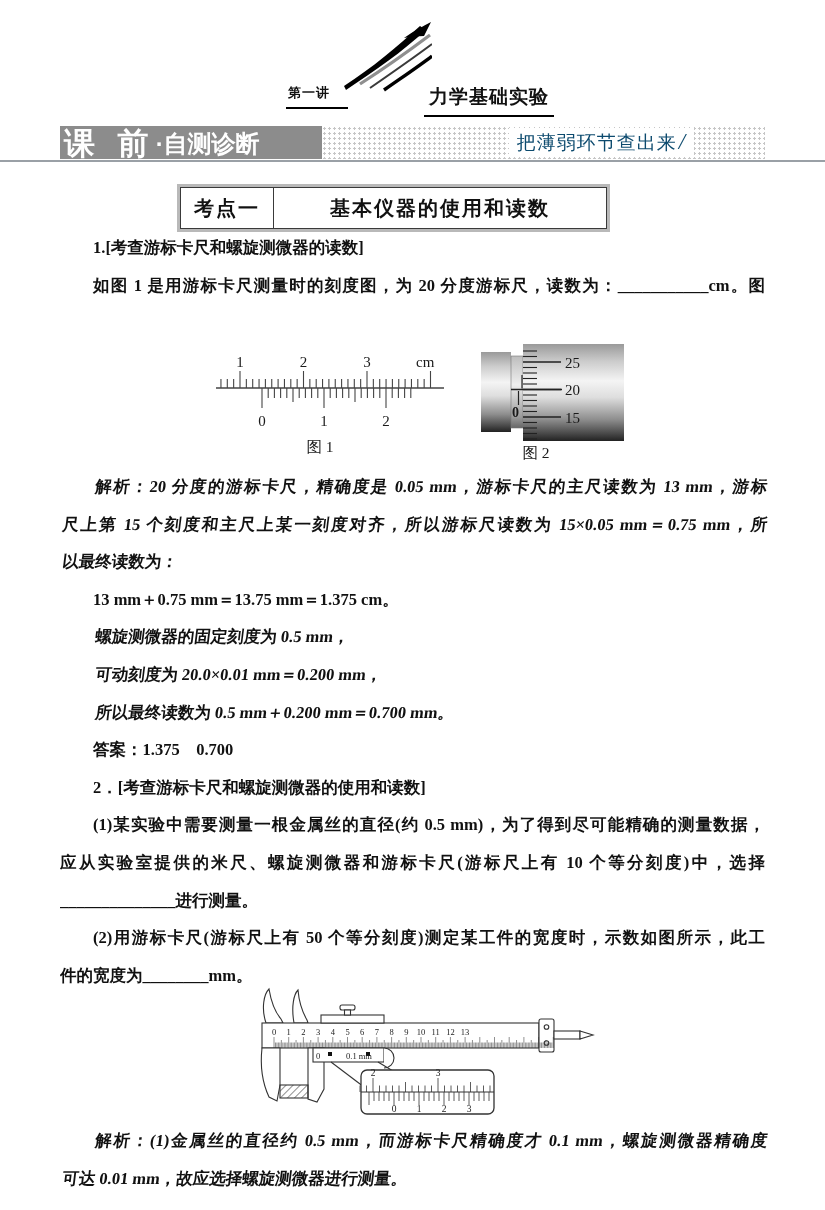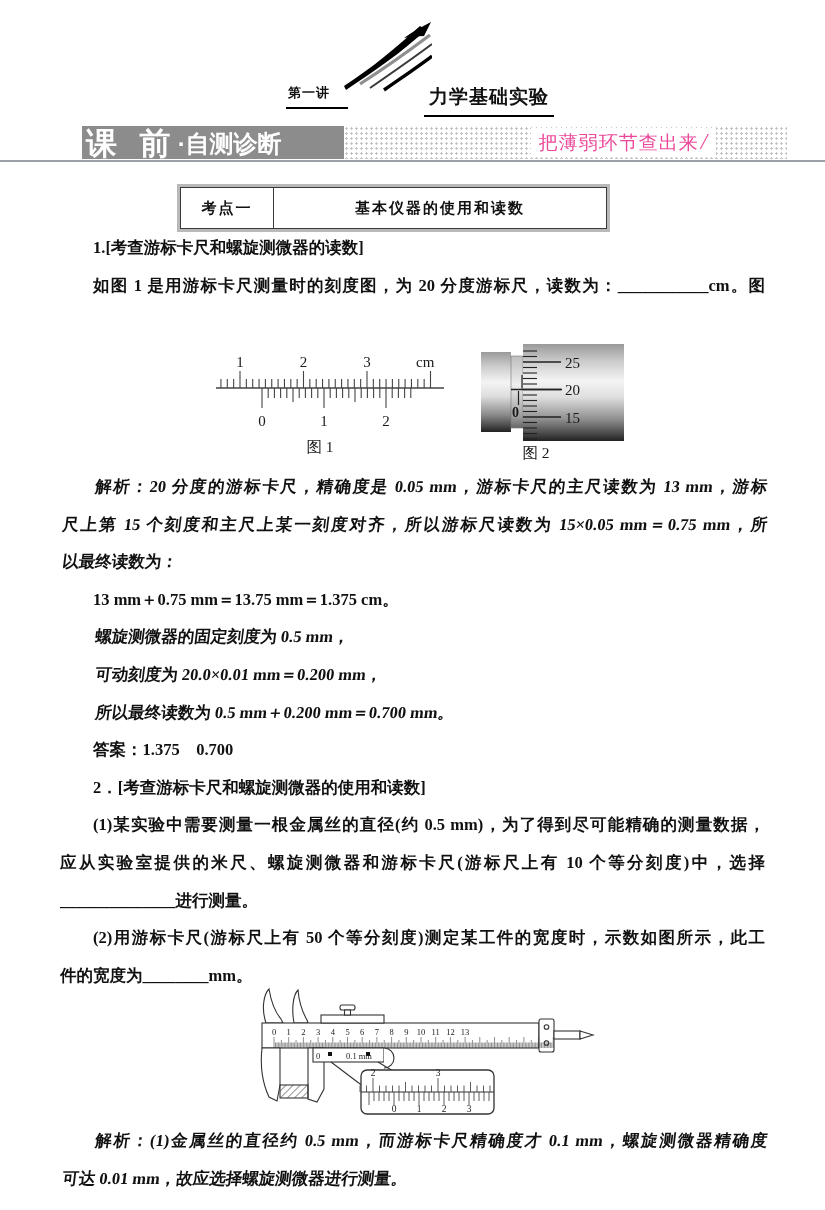--- a/index.html
+++ b/index.html
@@ -8,36 +8,36 @@
   .abs{position:absolute;}
 
   
   .lecture{left:286px;top:84px;font-family:"Liberation Sans",sans-serif;font-weight:bold;
            font-size:13px;border-bottom:2.5px solid #000;padding:0 18px 5px 2px;letter-spacing:1px;}
   .main-title{left:424px;top:84px;font-family:"Liberation Sans",sans-serif;font-weight:bold;
               font-size:19px;border-bottom:2.5px solid #000;padding:0 5px 5px 5px;letter-spacing:1px;}
   .swoosh{left:344px;top:22px;width:88px;height:70px;}
 
   
-  .banner{left:60px;top:126px;width:705px;height:33px;display:flex;margin-left:22px;}
+  .banner{left:60px;top:126px;width:705px;height:33px;display:flex;}
   .b-left{width:262px;background:#8c8c8c;color:#fff;overflow:hidden;display:flex;
           align-items:flex-end;font-family:"Liberation Sans",sans-serif;white-space:nowrap;}
   .b-big{font-size:31px;font-weight:bold;letter-spacing:7px;line-height:30px;margin:-6px 0 0 4px;}
   .b-rest{font-size:24px;font-weight:bold;line-height:31px;}
   .b-right{flex:1;position:relative;display:flex;align-items:center;justify-content:center;
            background-image:radial-gradient(#c6c6c6 1px,transparent 1.2px);background-size:5px 5px;}
-  .slogan{transform:translateX(58px);background:#fff;padding:1px 8px;font-size:19px;color:#ec4899;
+  .slogan{transform:translateX(58px);background:#fff;padding:1px 8px;font-size:19px;color:#0c4a6e;
           letter-spacing:1px;white-space:nowrap;}
   .slash{font-size:23px;font-style:italic;margin-left:2px;}
   .rule{left:0;top:160px;width:825px;height:2px;background:#9aa0a6;}
 
   
   .kbox{left:180px;top:187px;width:425px;height:40px;border:1px solid #3a3a3a;
         box-shadow:0 0 0 3px #b9b9b9;display:flex;background:#fff;
-        font-family:"Liberation Sans",sans-serif;font-weight:bold;font-size:15px;}
+        font-family:"Liberation Sans",sans-serif;font-weight:bold;font-size:20px;}
   .kcell1{width:92px;border-right:1px solid #3a3a3a;display:flex;align-items:center;justify-content:center;letter-spacing:2px;}
   .kcell2{flex:1;display:flex;align-items:center;justify-content:center;letter-spacing:2px;}
 
   
   .tblock{left:60px;width:705px;}
   .tA{top:229px;} .tB{top:468px;} .tC{top:1122px;}
   .ln{height:37.6px;line-height:37.6px;font-size:16.5px;font-weight:bold;overflow:hidden;white-space:nowrap;}
   .ind{text-indent:2em;}
   .fill{white-space:normal;text-align:justify;text-align-last:justify;}
   .kai{transform:skewX(-7deg);transform-origin:50% 100%;}

